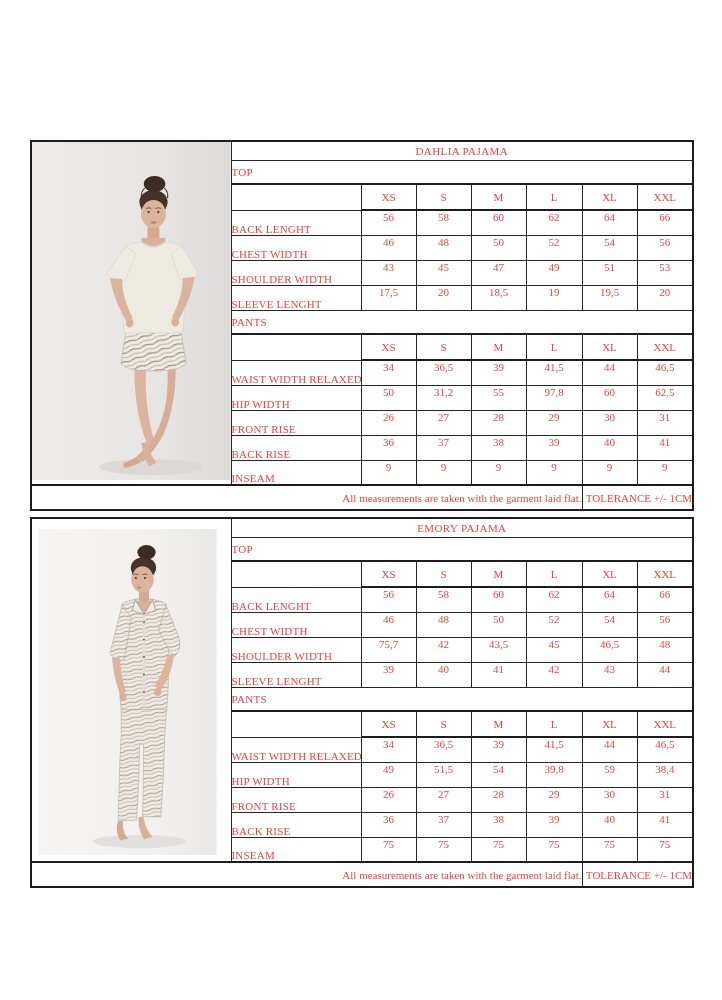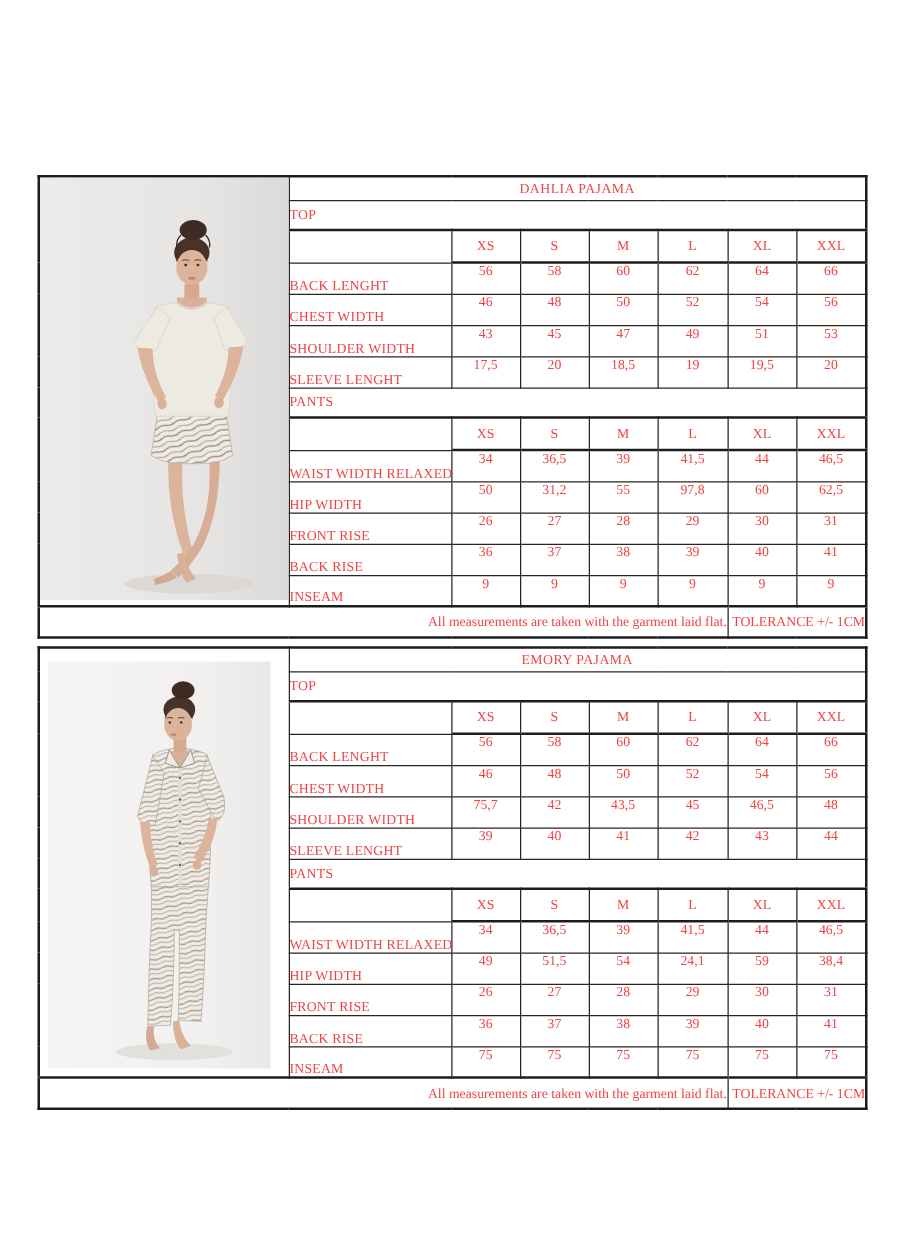--- a/index.html
+++ b/index.html
@@ -402,21 +402,21 @@
             <td class="value-cell">39</td>
             <td class="value-cell">41,5</td>
             <td class="value-cell">44</td>
             <td class="value-cell">46,5</td>
           </tr>
           <tr class="r-data">
             <td class="label-cell">HIP WIDTH</td>
             <td class="value-cell">49</td>
             <td class="value-cell">51,5</td>
             <td class="value-cell">54</td>
-            <td class="value-cell">24,1</td>
+            <td class="value-cell">39,8</td>
             <td class="value-cell">59</td>
             <td class="value-cell">38,4</td>
           </tr>
           <tr class="r-data">
             <td class="label-cell">FRONT RISE</td>
             <td class="value-cell">26</td>
             <td class="value-cell">27</td>
             <td class="value-cell">28</td>
             <td class="value-cell">29</td>
             <td class="value-cell">30</td>

